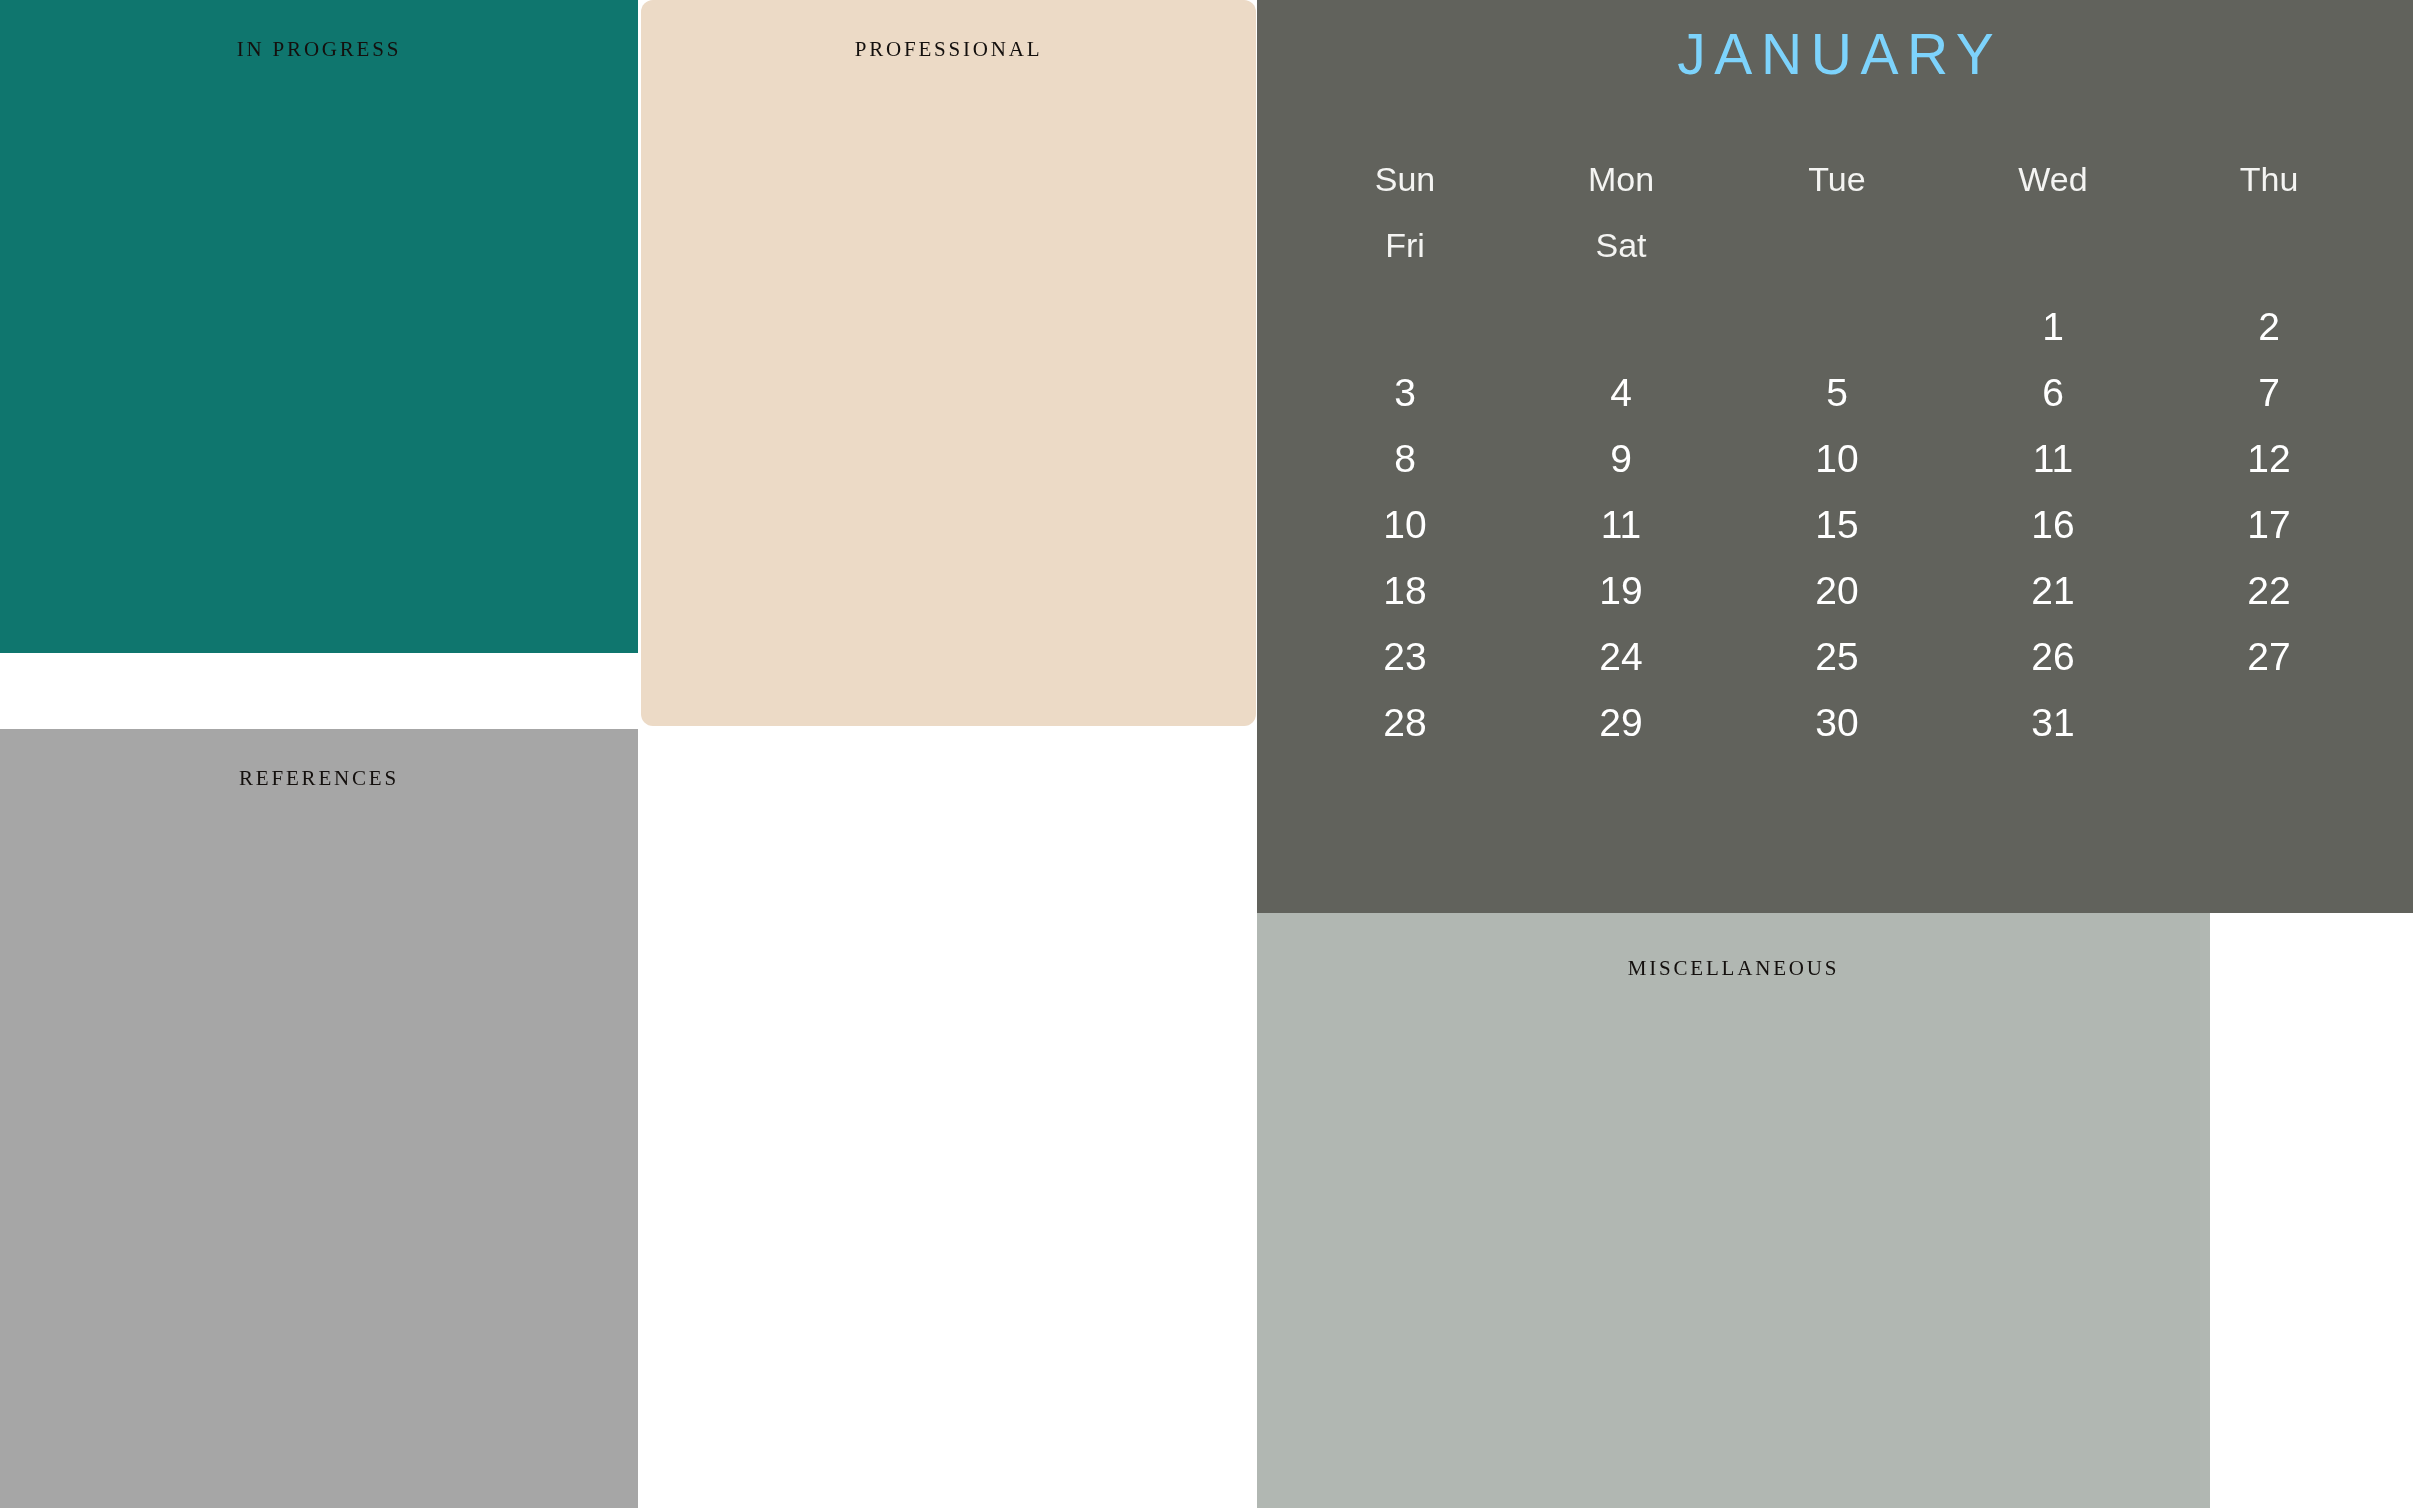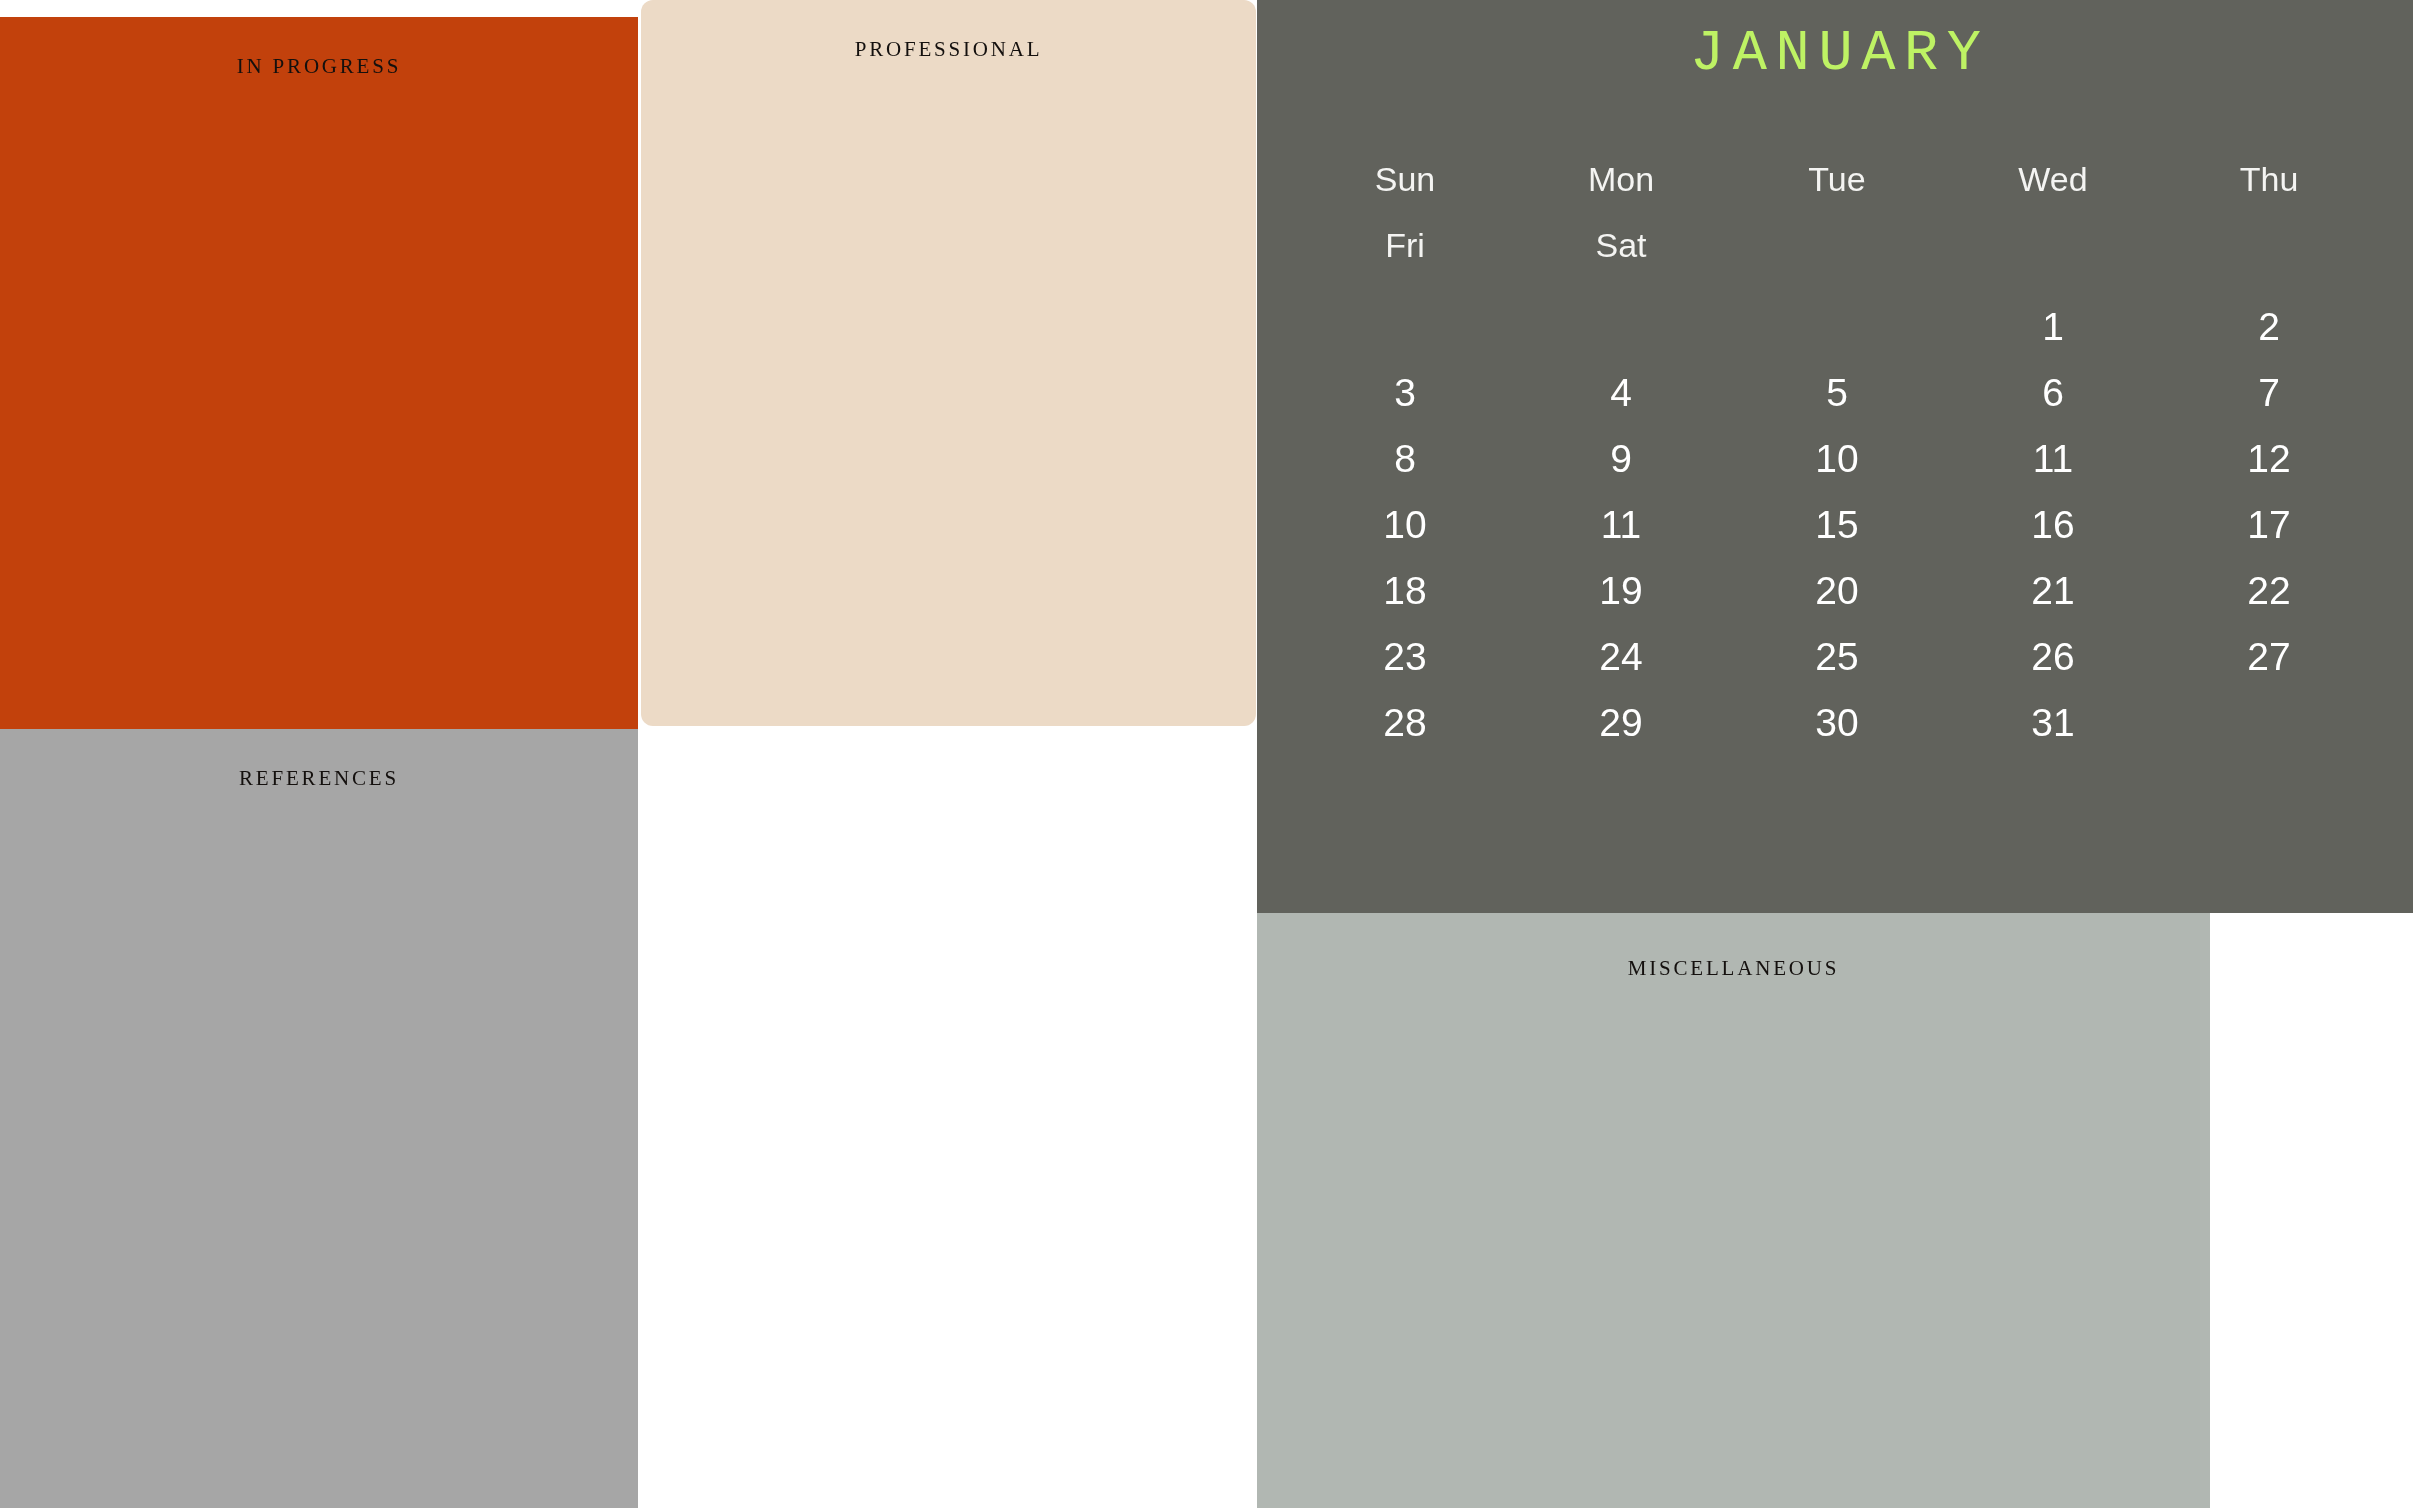--- a/index.html
+++ b/index.html
@@ -36,24 +36,24 @@
     text-align: center;
     font-family: "Liberation Serif", serif;
     font-weight: 400;
     color: #14100e;
     white-space: nowrap;
   }
 
   
   #panel-in-progress {
     left: 0;
-    top: 17px;
+    top: 0;
     width: 638px;
-    height: 726px;
-    background: #c2410c;
+    height: 653px;
+    background: #0f766e;
   }
   #panel-references {
     left: 0;
     top: 729px;
     width: 638px;
     height: 779px;
     background: #a6a6a6;
   }
 
   
@@ -112,25 +112,25 @@
 
   
   .cal-header {
     position: absolute;
     left: 0;
     right: 0;
     top: 26.4px;
     text-align: center;
   }
   .cal-month {
-    font-family: Liberation Mono, monospace;
+    font-family: Liberation Sans, sans-serif;
     font-weight: 400;
     font-size: 57px;
     letter-spacing: 8.6px;
-    color: #bef264;
+    color: #7dd3fc;
     line-height: 1;
     margin-left: 8.6px;
   }
   .cal-year {
     font-family: "Liberation Serif", serif;
     font-weight: 400;
     font-size: 23.4px;
     letter-spacing: 6.6px;
     color: #ffffff;
     line-height: 1;

